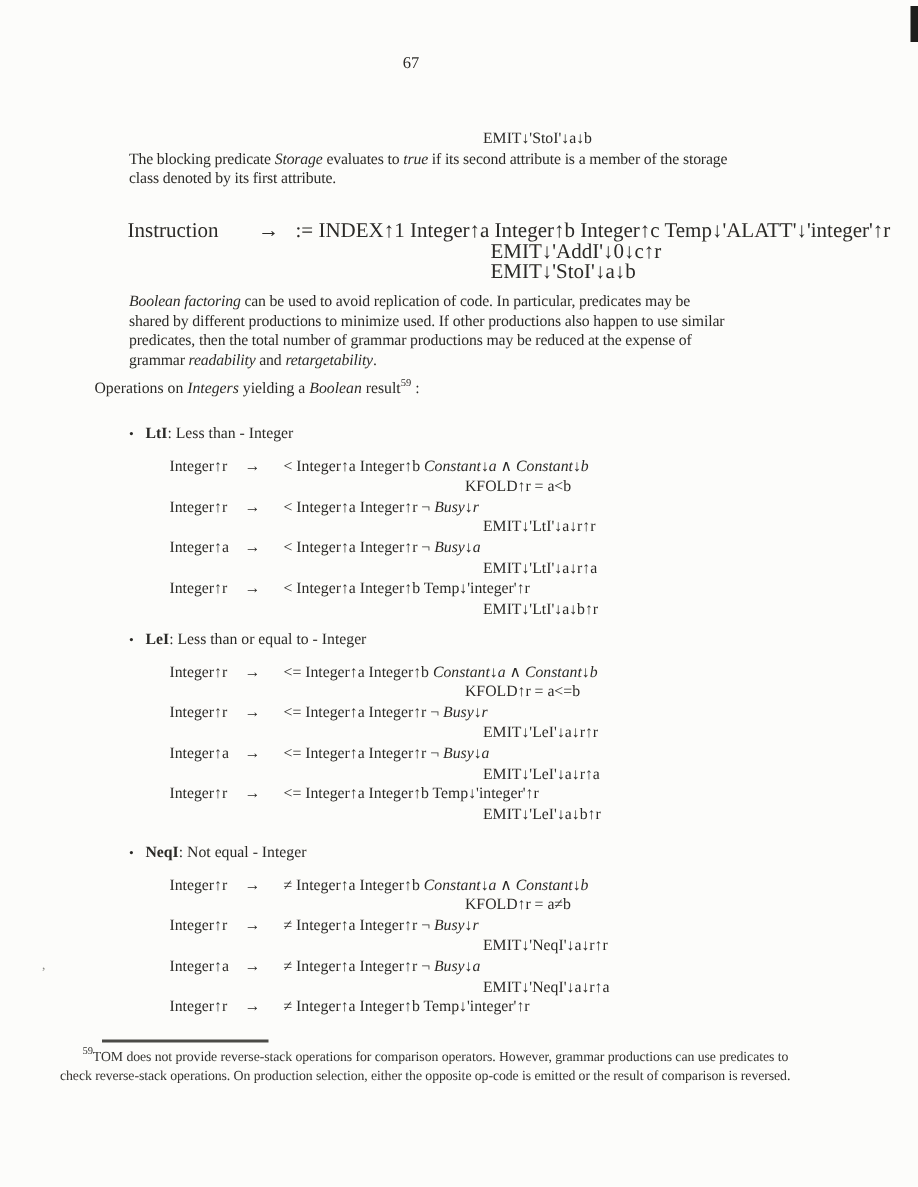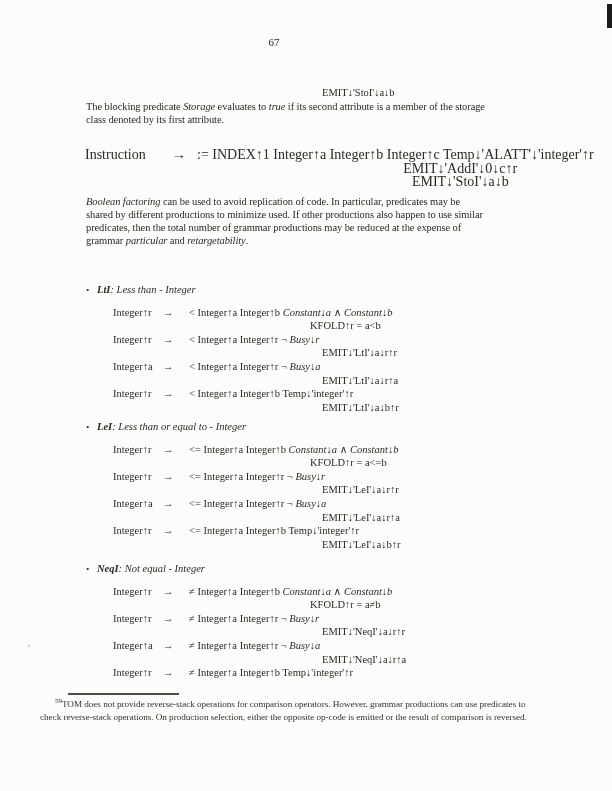--- a/index.html
+++ b/index.html
@@ -12,24 +12,24 @@
   .abs{position:absolute;}
   .it{font-style:italic;}
   .sup{font-size:7px;vertical-align:super;line-height:0;}
   .pagenum{left:0;top:36px;width:548px;text-align:center;font-size:11px;}
   .emit-top{left:322px;top:87px;font-size:10.5px;}
   .para{font-size:10.5px;line-height:13px;letter-spacing:-0.1px;}
   .para .tline{white-space:nowrap;}
   .instr{left:85px;top:148px;font-size:14px;line-height:13.5px;white-space:nowrap;}
   .instr .ilhs{display:inline-block;width:87px;}
   .instr .iarr{display:inline-block;width:25px;}
-  .instr .icont{margin-left:242px;text-align:center;}
+  .instr .icont{margin-left:242px;}
   .ops-head{left:63px;top:254px;font-size:10.5px;}
   .op-section{left:86px;font-size:10.5px;line-height:13.6px;white-space:nowrap;}
-  .bullet-line{margin-bottom:8px;font-style:italic;}
+  .bullet-line{margin-bottom:8px;}
   .bullet{display:inline-block;width:11px;font-size:9px;}
   .opname{font-weight:bold;}
   .rows{margin-left:27px;}
   .lhs{display:inline-block;width:50px;}
   .arr{display:inline-block;width:26px;}
   .cont-k{padding-left:197px;}
   .cont-e{padding-left:209px;}
   .fn-rule{left:68px;top:693px;width:111px;height:2px;background:#4a4a46;}
   .fn{left:40px;top:698px;width:530px;font-size:9.2px;line-height:13px;letter-spacing:-0.05px;color:#33322f;}
   .fn .fl1{margin-left:15px;}
@@ -57,23 +57,24 @@
       <span class="ilhs">Instruction</span><span class="iarr">→</span><span>:= INDEX↑1 Integer↑a Integer↑b  Integer↑c Temp↓'ALATT'↓'integer'↑r</span>
     </div>
     <div class="icont">EMIT↓'AddI'↓0↓c↑r</div>
     <div class="icont">EMIT↓'StoI'↓a↓b</div>
   </div>
 
   <div class="abs para" style="left:86px;top:195px;">
       <div class="tline"><span class="it">Boolean factoring</span><span> can be used to avoid replication of code.  In particular, predicates may be</span></div>
       <div class="tline"><span>shared by different productions to minimize used.  If other productions also happen to use similar</span></div>
       <div class="tline"><span>predicates, then the total number of grammar productions may be reduced at the expense of</span></div>
-      <div class="tline"><span>grammar </span><span class="it">particular</span><span> and </span><span class="it">retargetability</span><span>.</span></div>
+      <div class="tline"><span>grammar </span><span class="it">readability</span><span> and </span><span class="it">retargetability</span><span>.</span></div>
     </div>
 
+  <div class="abs ops-head"><span>Operations on </span><span class="it">Integers</span><span> yielding a </span><span class="it">Boolean</span><span> result</span><span class="sup">59</span><span> :</span></div>
 
   <div class="abs op-section" style="top:283px;">
       <div class="bullet-line"><span class="bullet">•</span><span class="opname">LtI</span><span>: Less than - Integer</span></div>
       <div class="rows">
         <div><span class="lhs">Integer↑r</span><span class="arr">→</span><span><span>&lt; Integer↑a Integer↑b </span><span class="it">Constant↓a</span><span> ∧ </span><span class="it">Constant↓b</span></span></div>
         <div class="cont-k">KFOLD↑r = a&lt;b</div>
         <div><span class="lhs">Integer↑r</span><span class="arr">→</span><span><span>&lt; Integer↑a Integer↑r ¬ </span><span class="it">Busy↓r</span></span></div>
         <div class="cont-e">EMIT↓'LtI'↓a↓r↑r</div>
         <div><span class="lhs">Integer↑a</span><span class="arr">→</span><span><span>&lt; Integer↑a Integer↑r ¬ </span><span class="it">Busy↓a</span></span></div>
         <div class="cont-e">EMIT↓'LtI'↓a↓r↑a</div>

